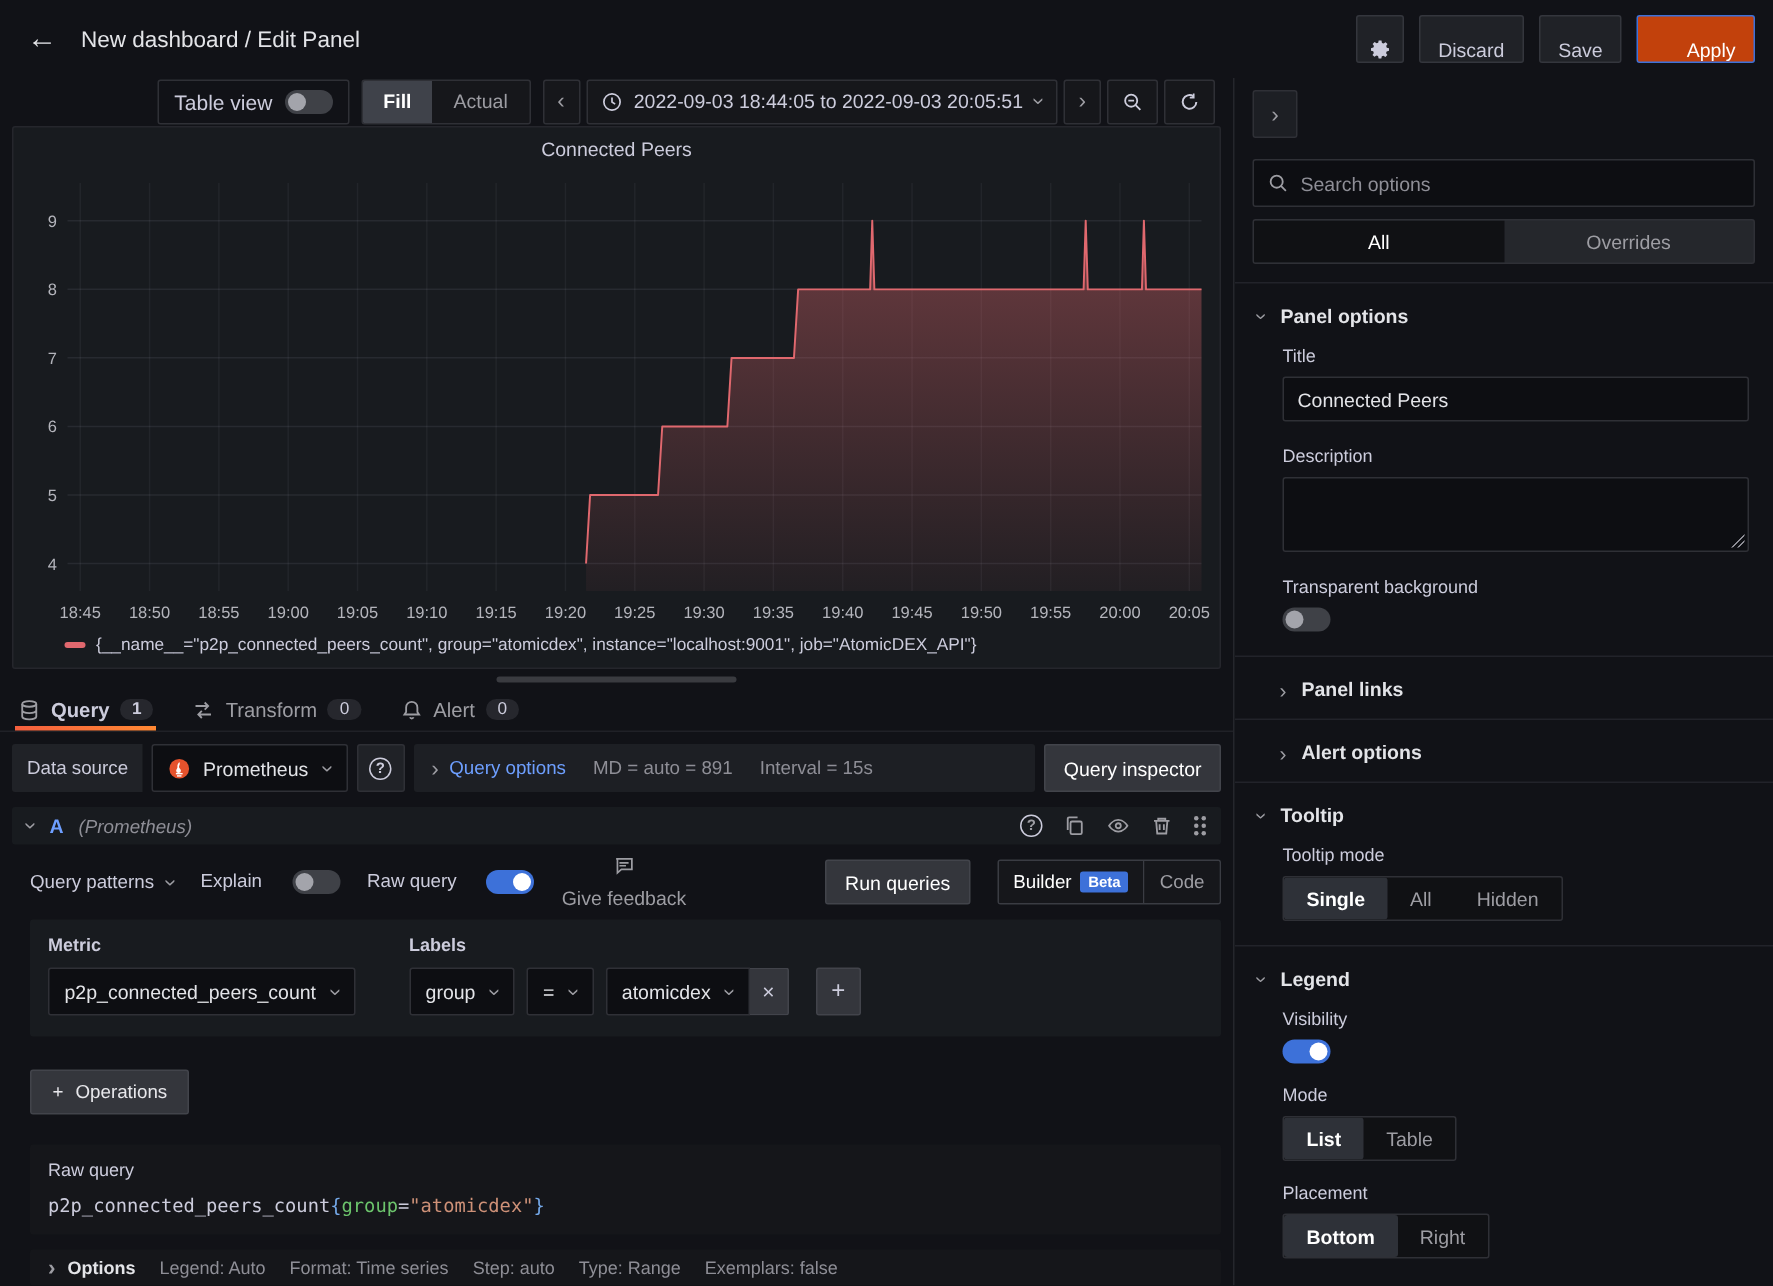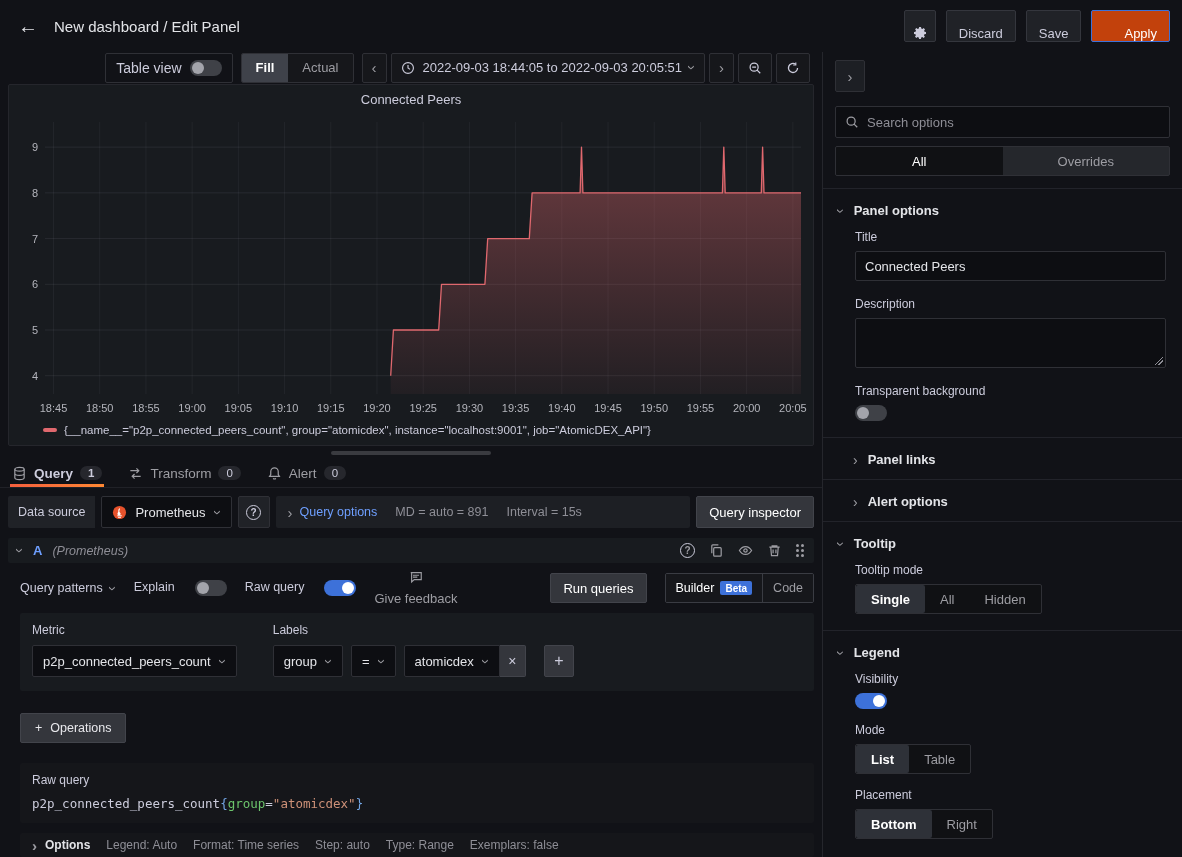--- a/index.html
+++ b/index.html
@@ -105,21 +105,21 @@
 
   
   .toggle { width:32px; height:16px; border-radius:8px; background:#3f4147; position:relative; cursor:pointer; flex:0 0 auto; }
   .toggle::after { content:""; position:absolute; top:2px; left:2px; width:12px; height:12px; border-radius:50%; background:#a3a4ab; }
   .toggle.on { background:#3d71d9; }
   .toggle.on::after { left:auto; right:2px; background:#fff; }
 
   
   .metric-card { margin:10px 8px 0 20px; background:#181b1f; border-radius:2px; padding:10px 12px 14px 12px;
     display:flex; gap:36px; }
-  .fld-label { font-size:12px; color:#ccccdc; font-weight:400; margin-bottom:8px; }
+  .fld-label { font-size:12px; color:#ccccdc; font-weight:700; margin-bottom:8px; }
   .fld-row { display:flex; align-items:stretch; gap:0; }
   .sel-dark { height:32px; background:#0d0e12; border:1px solid #2f3036; border-radius:2px;
     display:inline-flex; align-items:center; gap:10px; padding:0 10px; font-size:13px; color:#e3e4e8; cursor:pointer; }
   .gap8 { display:flex; gap:8px; }
   .x-btn { width:26px; background:#34363c; border:1px solid #42444b; border-left:none; color:#ccccdc;
     display:flex; align-items:center; justify-content:center; font-size:14px; cursor:pointer; border-radius:0 2px 2px 0; }
   .plus-btn { width:30px; height:32px; background:#34363c; border:1px solid #42444b; color:#ccccdc; border-radius:2px;
     display:flex; align-items:center; justify-content:center; font-size:16px; cursor:pointer; margin-left:10px; }
 
   .operations-row { margin:14px 8px 0 20px; padding:8px 0; }

